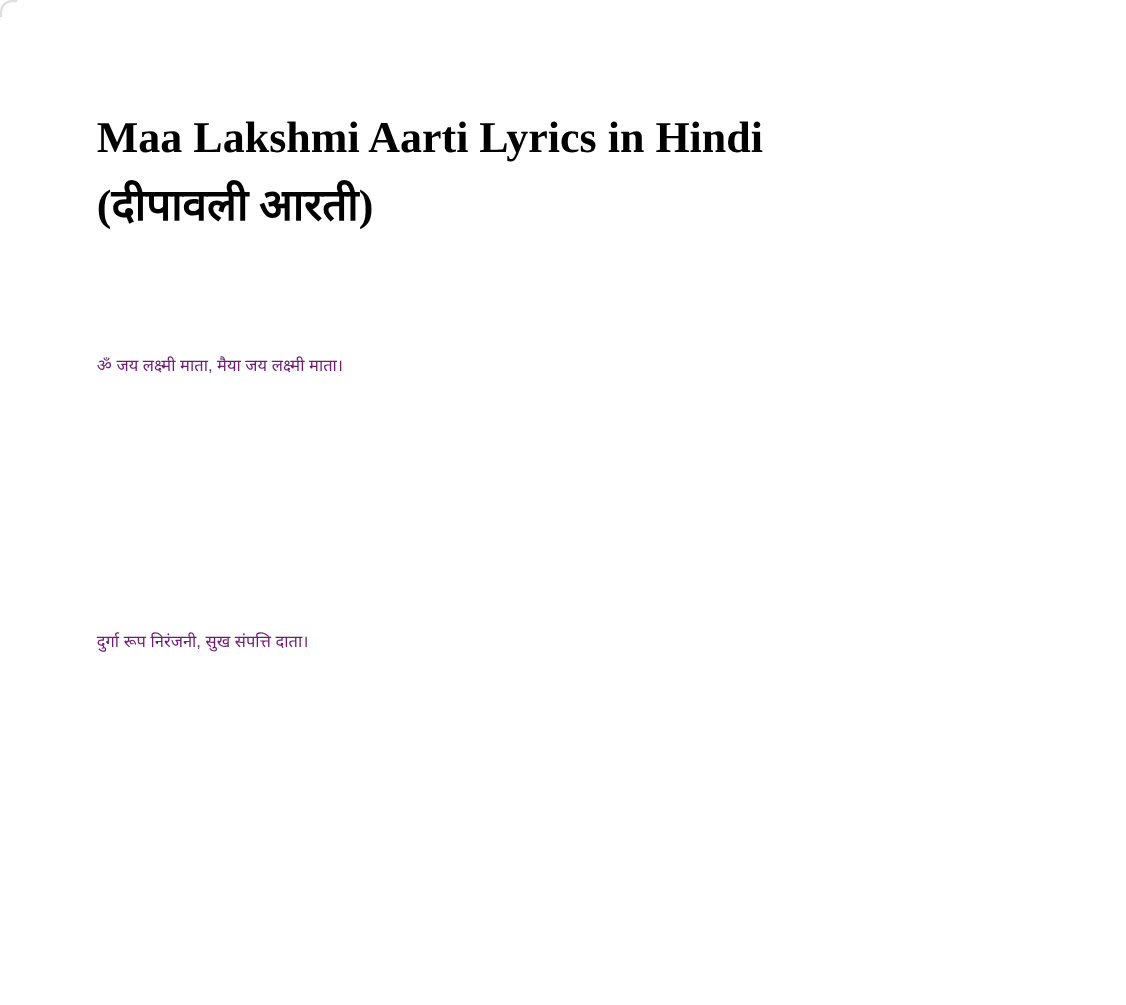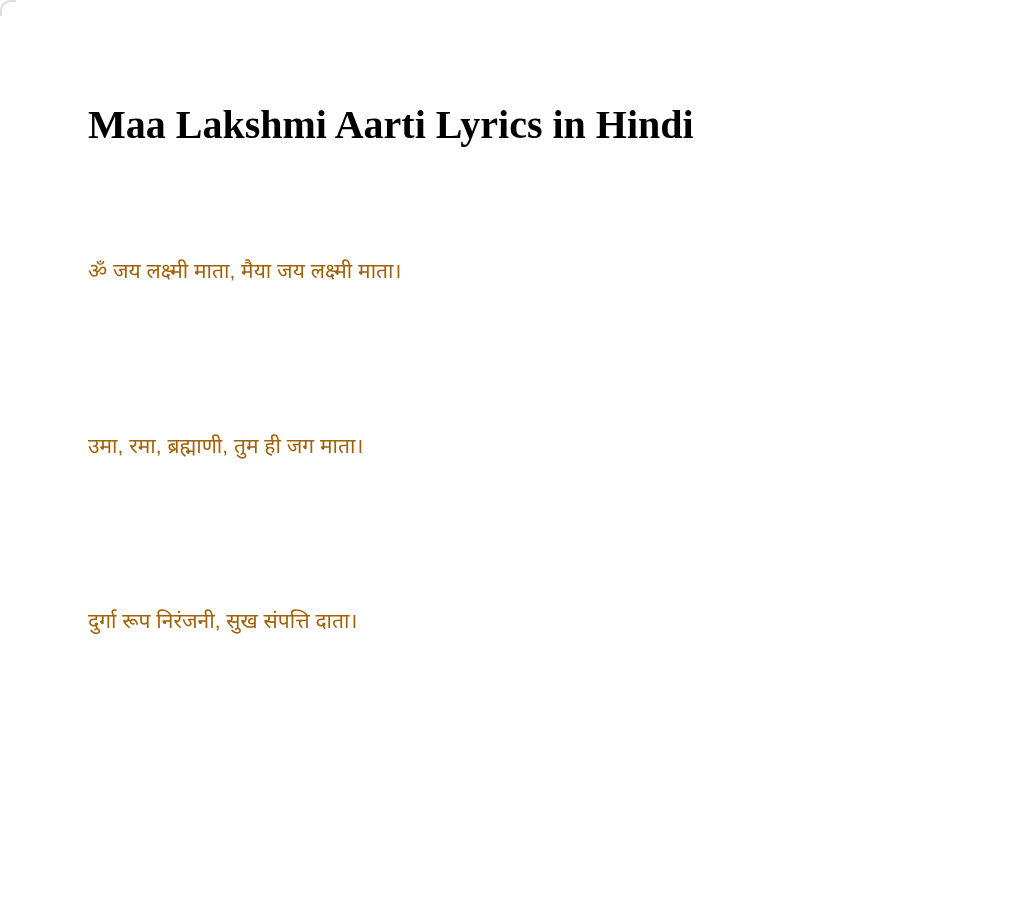--- a/index.html
+++ b/index.html
@@ -40,47 +40,47 @@
     font-size: 40px;
     line-height: 62px;
     color: #000000;
   }
   h1.doc-title .title-line {
     display: block;
   }
   p.verse {
     margin: 0 0 10px 0;
     font-family: "Liberation Sans", "DejaVu Sans", sans-serif;
-    font-size: 21px;
+    font-size: 15px;
     line-height: 33px;
     white-space: pre-wrap;
-    color: #a16207;
+    color: #701a75;
   }
   .verse-line {
     display: block;
   }
 </style>
 </head>
 <body>
 
 <div class="page">
   <div class="window-corner"></div>
 
   <div class="doc">
 
     <h1 class="doc-title">
       <span class="title-line">Maa Lakshmi Aarti Lyrics in Hindi</span>
+      <span class="title-line">(दीपावली आरती)</span>
     </h1>
 
     <p class="verse">
       <span class="verse-line">ॐ जय लक्ष्मी माता, मैया जय लक्ष्मी माता।</span>
     </p>
 
     <p class="verse">
-      <span class="verse-line">उमा, रमा, ब्रह्माणी, तुम ही जग माता।</span>
     </p>
 
     <p class="verse">
       <span class="verse-line">दुर्गा रूप निरंजनी, सुख संपत्ति दाता।</span>
       
     </p>
 
   </div>
 </div>
 

